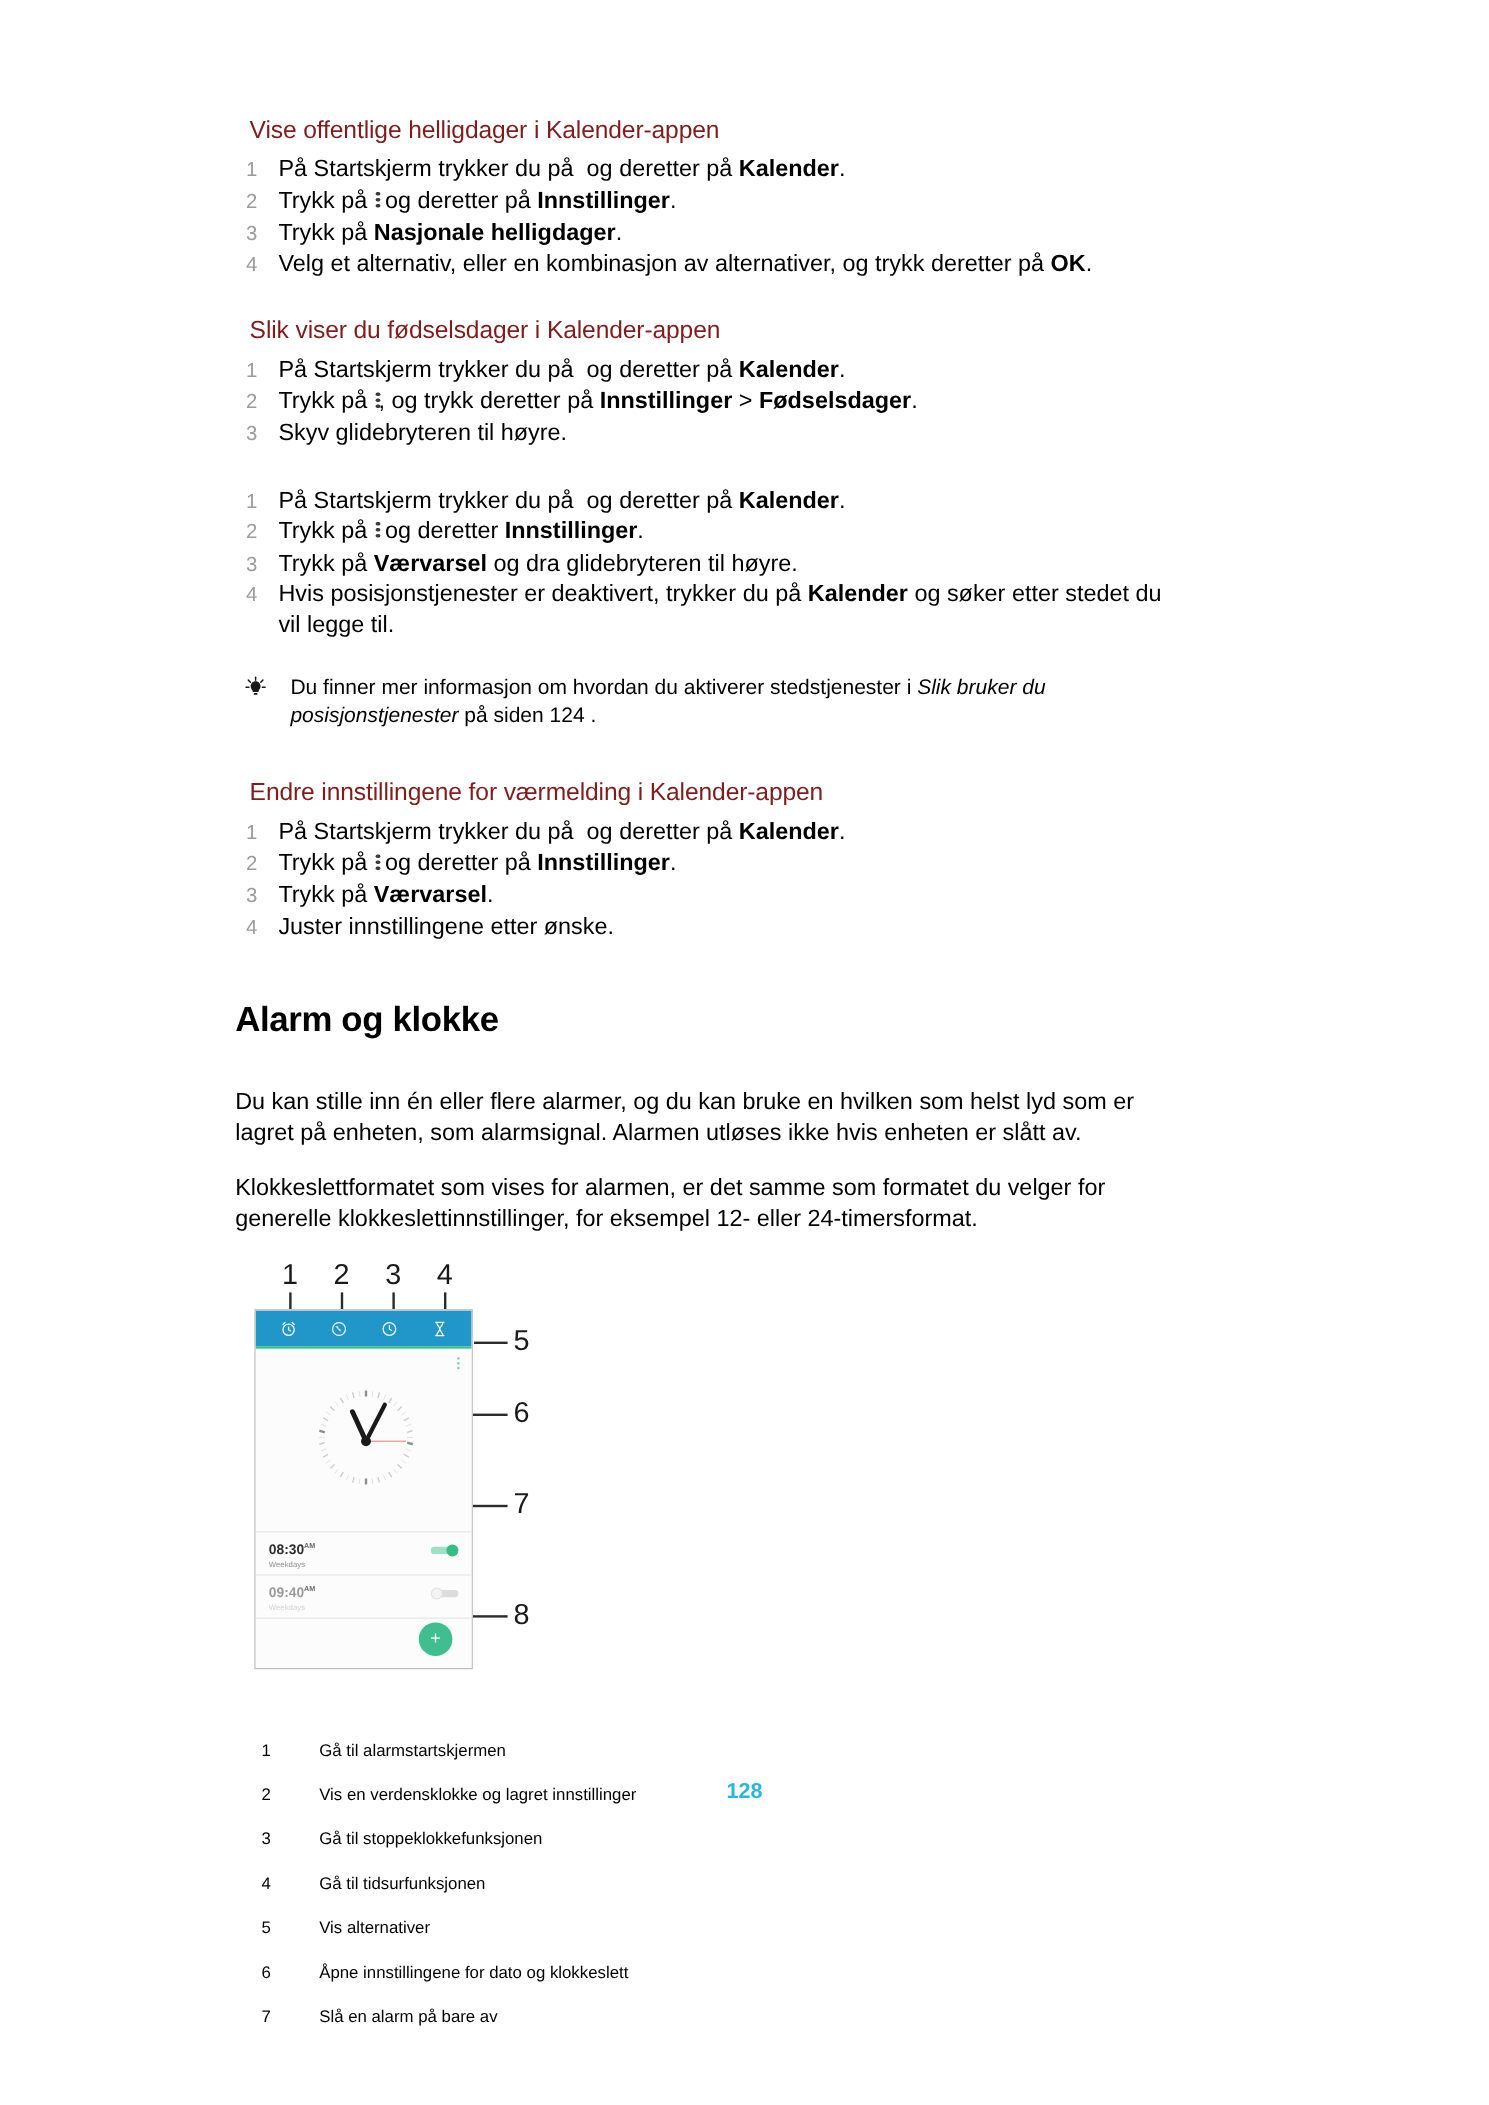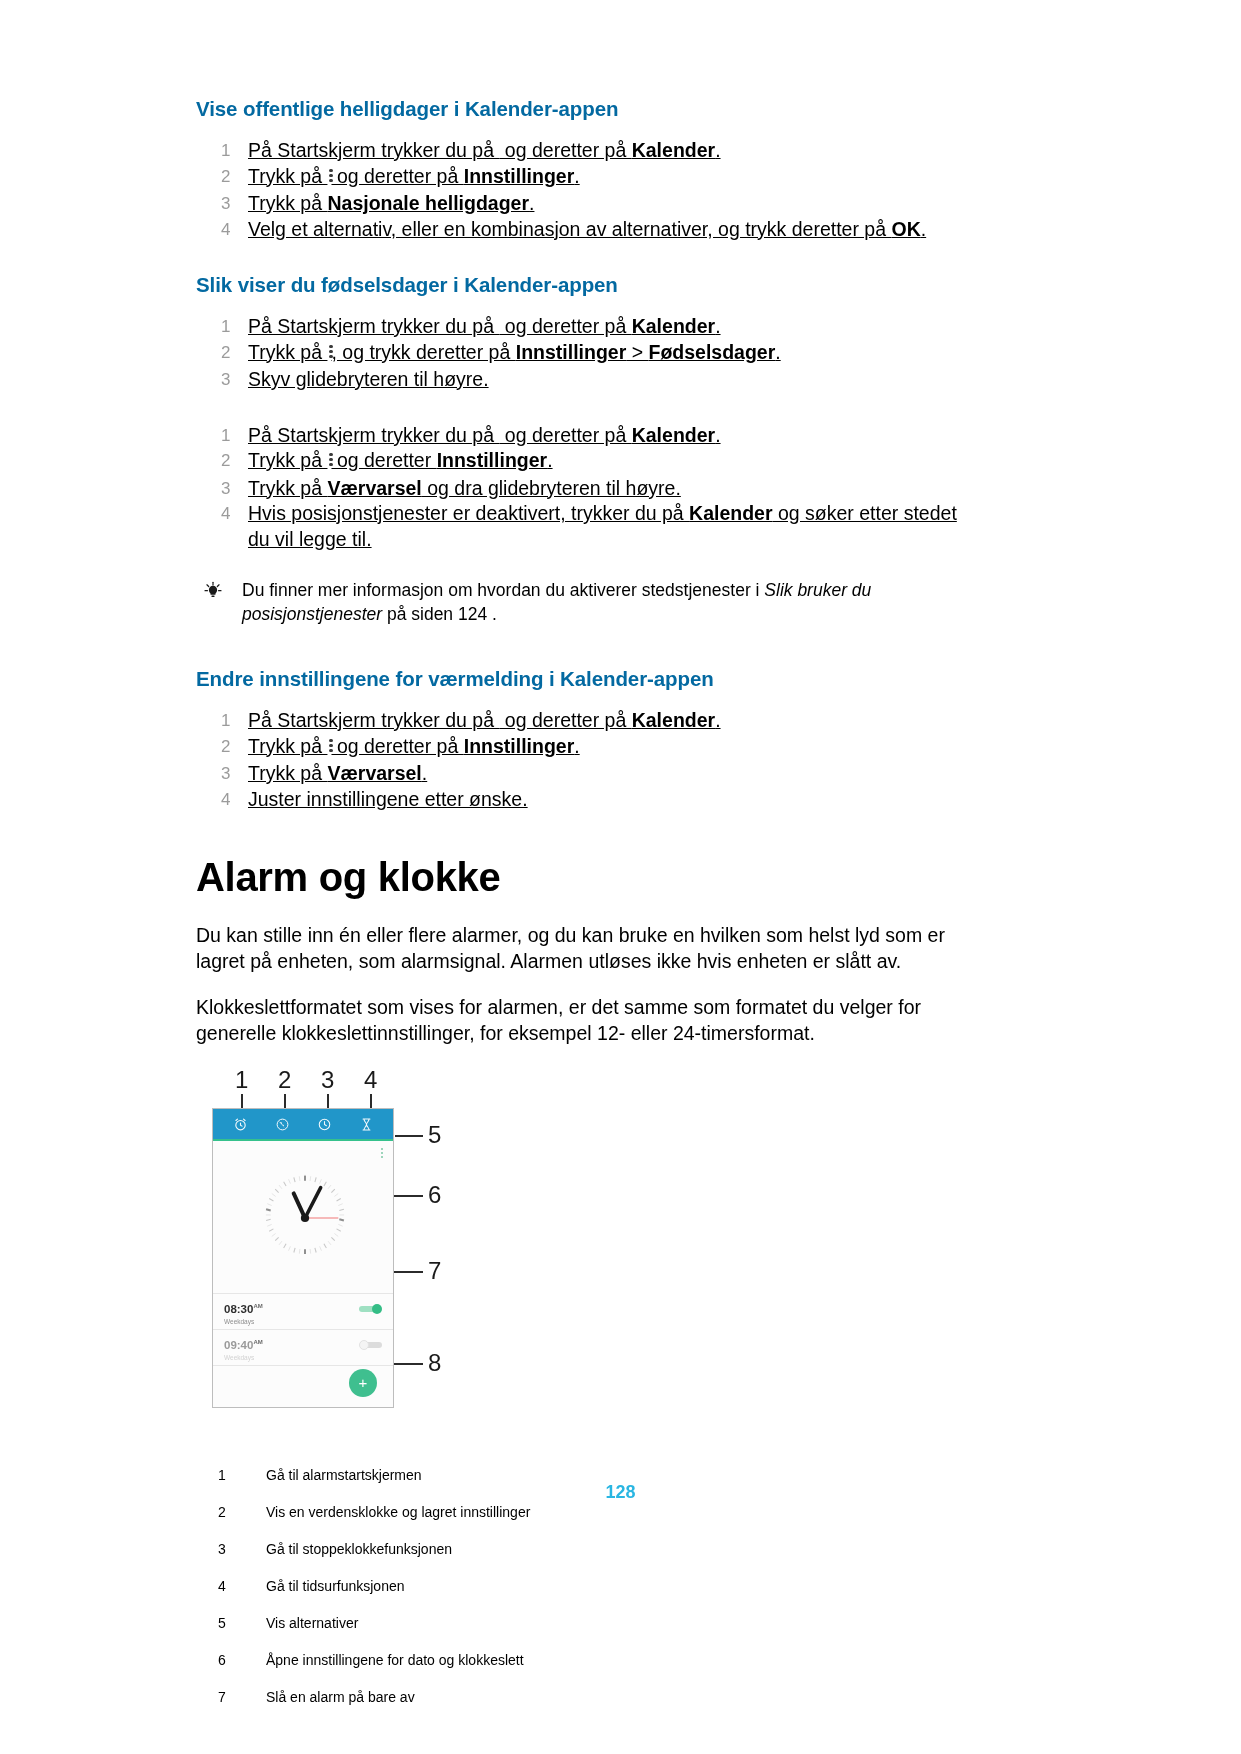--- a/index.html
+++ b/index.html
@@ -26,37 +26,36 @@
   
   .content {
     position: absolute;
     left: 196px;
     top: 96px;
     width: 790px;
   }
 
   
   .subhead {
-    color: #0369a1;
+    color: #7f1d1d;
     font-size: 20.5px;
     line-height: 26px;
-    margin: 0 0 7px 0;
+    margin: 0 0 7px 12px;
     letter-spacing: -0.1px;
-    font-weight: bold;
+    font-weight: normal;
   }
   .block { margin-bottom: 30px; }
   .block.tight { margin-bottom: 26px; }
 
   
   ol.steps {
     list-style: none;
-    margin: 16px;
+    margin: 0;
     padding: 0;
     counter-reset: stepcount;
-    text-decoration: underline;
   }
   ol.steps > li {
     counter-increment: stepcount;
     position: relative;
     padding-left: 36px;
     font-size: 19.5px;
     line-height: 25.5px;
     margin: 0;
   }
   ol.steps > li::before {
@@ -117,24 +116,24 @@
     position: absolute;
     left: 6px;
     top: 2px;
     width: 22px;
     height: 22px;
   }
   .tip i { font-style: italic; }
 
   
   h1.mainhead {
-    font-size: 40px;
+    font-size: 29px;
     line-height: 38px;
     font-weight: bold;
-    margin: 0 0 26px 0;
+    margin: 0 0 36px 0;
     letter-spacing: -0.3px;
   }
   p.para {
     font-size: 19.5px;
     line-height: 26px;
     margin: 0 0 20px 0;
   }
 
   
   .figure {

